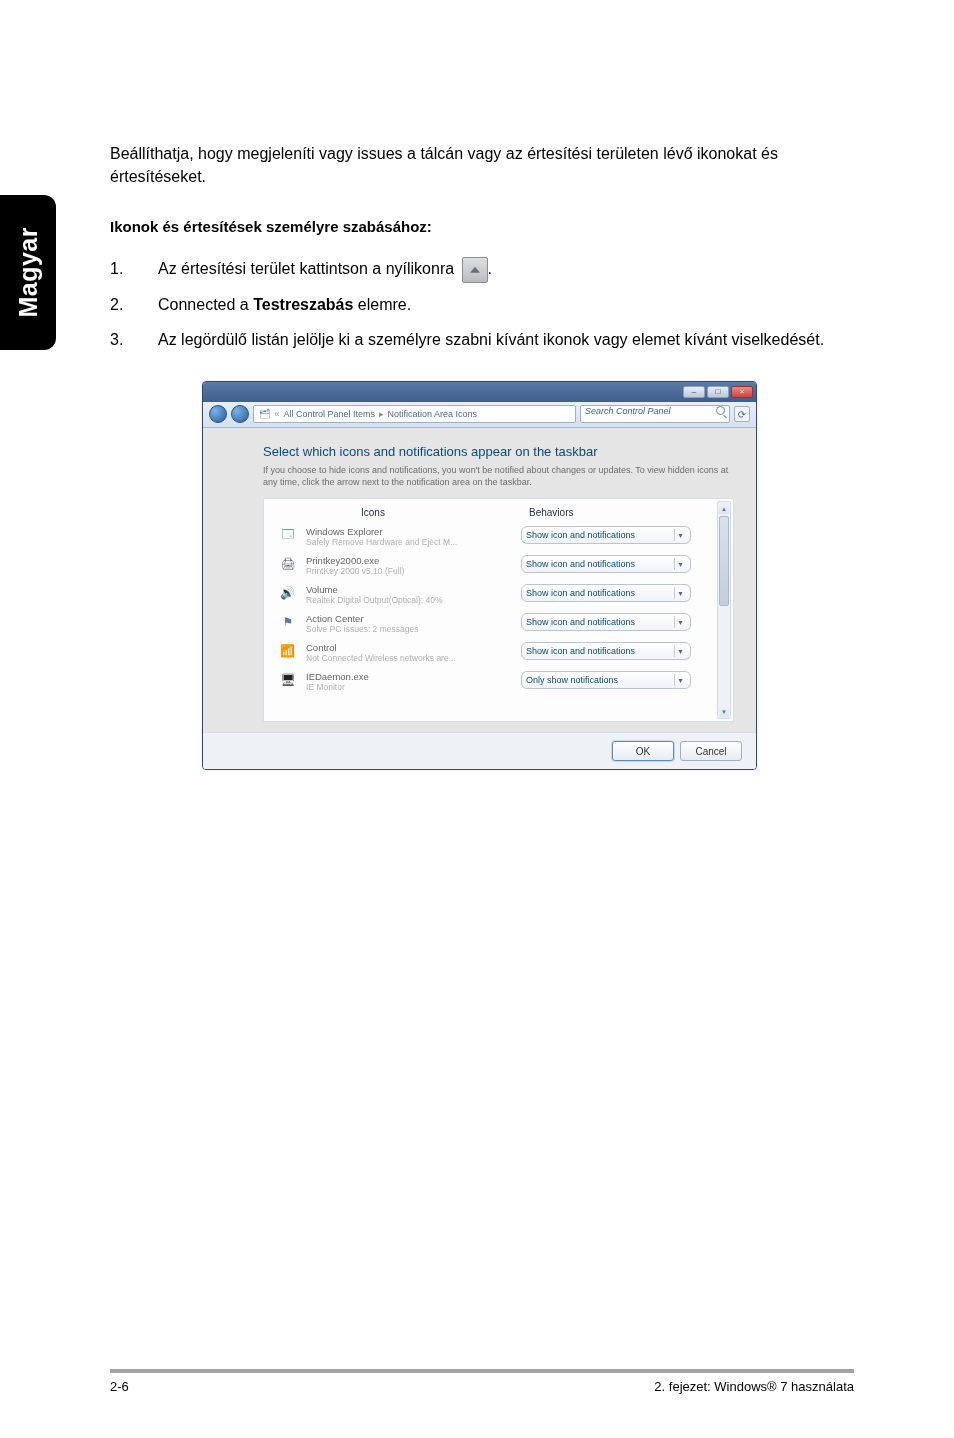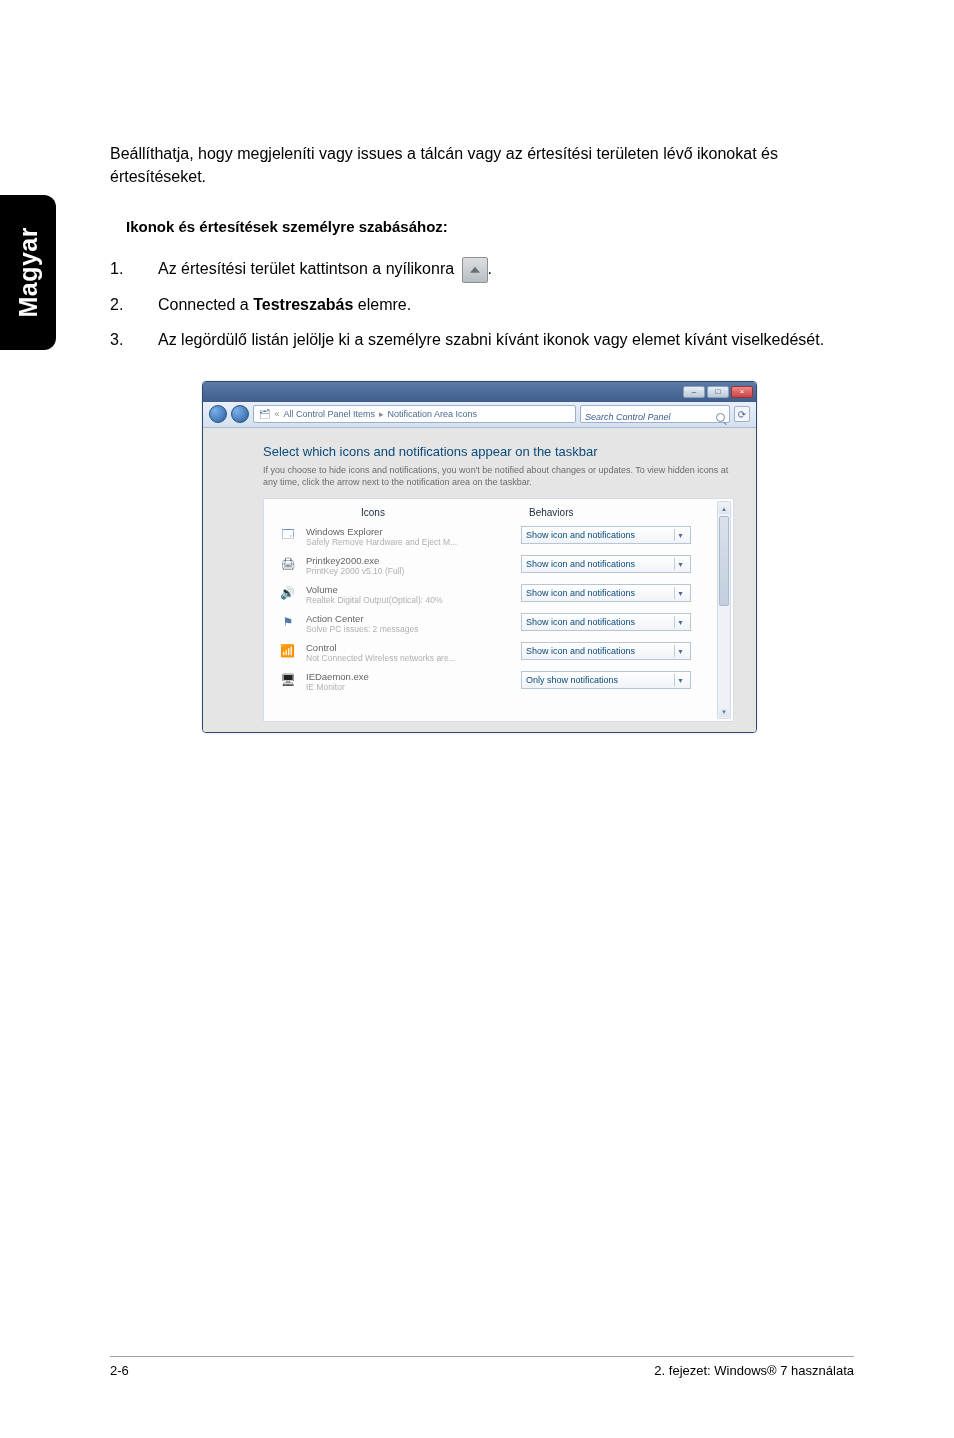--- a/index.html
+++ b/index.html
@@ -46,21 +46,21 @@
   }
   p.intro {
     font-size: 16px;
     line-height: 1.45;
     margin: 0 0 24px 0;
     font-family: "Myriad Pro", "Segoe UI", Arial, sans-serif;
   }
   .sub-title {
     font-size: 15px;
     font-weight: 700;
-    margin: 30px 0 22px 16px;
+    margin: 30px 0 22px 0;
     font-family: "Myriad Pro", "Segoe UI", Arial, sans-serif;
   }
   ol.steps {
     margin: 0;
     padding: 0;
     list-style: none;
   }
   ol.steps li {
     font-size: 16px;
     line-height: 1.55;
@@ -151,21 +151,21 @@
     font-size:9px;
   }
   .breadcrumb .chev { margin:0 4px; color:#888; }
   .search-box {
     width:150px;
     height:18px;
     background:#fff;
     border:1px solid #9bb0cc;
     border-radius:2px;
     display:flex;
-    align-items:flex-end;
+    align-items:flex-start;
     padding:0 4px;
     color:#8aa0bd;
     font-style:italic;
     font-size:9px;
     gap:10px;
   }
   .mag { width:9px; height:9px; border:1px solid #6a86aa; border-radius:50%; position:relative;}
   .mag::after{content:"";position:absolute;right:-3px;bottom:-3px;width:4px;height:1px;background:#6a86aa;transform:rotate(45deg);}
   .refresh-btn {
     width:16px;height:16px;border:1px solid #a2b0c2;background:#f3f6fa;border-radius:2px;
@@ -218,21 +218,21 @@
   .list-row .info {
     width: 215px;
   }
   .list-row .row-title { color:#646464; font-size:9.5px; }
   .list-row .row-sub { color:#b0b0b0; font-size:8.5px; }
   .dropdown {
     flex:1;
     height:17px;
     border:1px solid #b9c5d3;
     background:linear-gradient(#fff,#f0f3f8);
-    border-radius:0;
+    border-radius:6px;
     display:flex;
     align-items:center;
     padding:8px 4px;
     color:#0a4a7a;
     font-size:9px;
     justify-content: space-between;
     max-width: 170px;
   }
   .dropdown .dd-arrow {
     width:12px;height:12px;border-left:1px solid #c2ccd9;
@@ -275,24 +275,24 @@
     background:linear-gradient(#fefefe,#e7ecf2);
     border-radius:3px;
     font-size:10px;
     color:#333;
     display:flex;align-items:center;justify-content:center;
   }
   .btn.primary { border:1px solid #5a8cc0; box-shadow:0 0 0 1px rgba(90,140,192,0.25); }
 
   .footer {
     position:absolute;
-    bottom:60px;
+    bottom:44px;
     left:110px;
     right:100px;
-    border-top:1px solid #a3a3a3;
+    border-top:4px solid #a3a3a3;
     padding-top:6px;
     display:flex;
     justify-content:space-between;
     font-size:13px;
     font-family: "Myriad Pro", "Segoe UI", Arial, sans-serif;
   }
 
   .ic-explorer{color:#2a6db3;}
   .ic-printer{color:#556677;}
   .ic-volume{color:#5a6a7a;}
@@ -441,19 +441,23 @@
 
         <div class="scrollbar">
           <div class="arrow-up">▴</div>
           <div class="thumb"></div>
           <div class="arrow-down">▾</div>
         </div>
       </div>
 
     </div>
 
+    <div class="button-bar">
+      <div class="btn primary">OK</div>
+      <div class="btn">Cancel</div>
+    </div>
   </div>
 </div>
 
 <div class="footer">
   <span>2-6</span>
   <span>2. fejezet: Windows® 7 használata</span>
 </div>
 
 </body></html>

